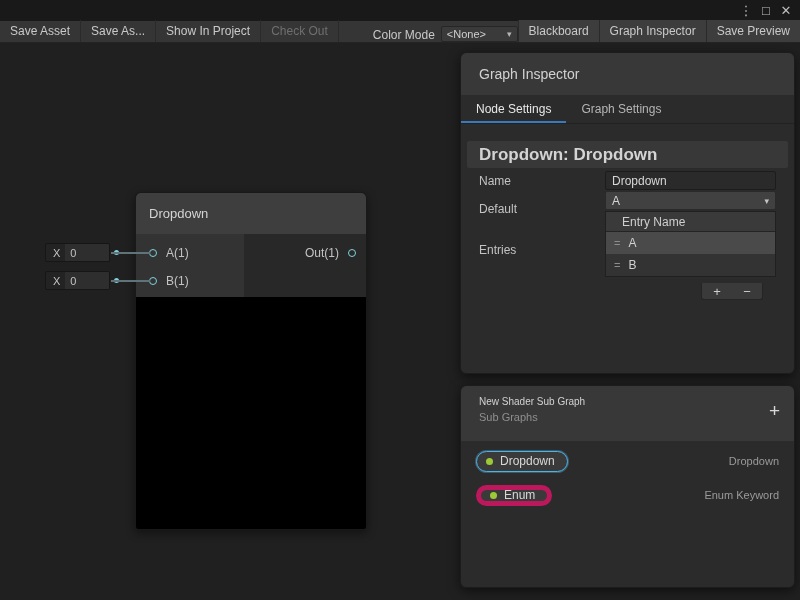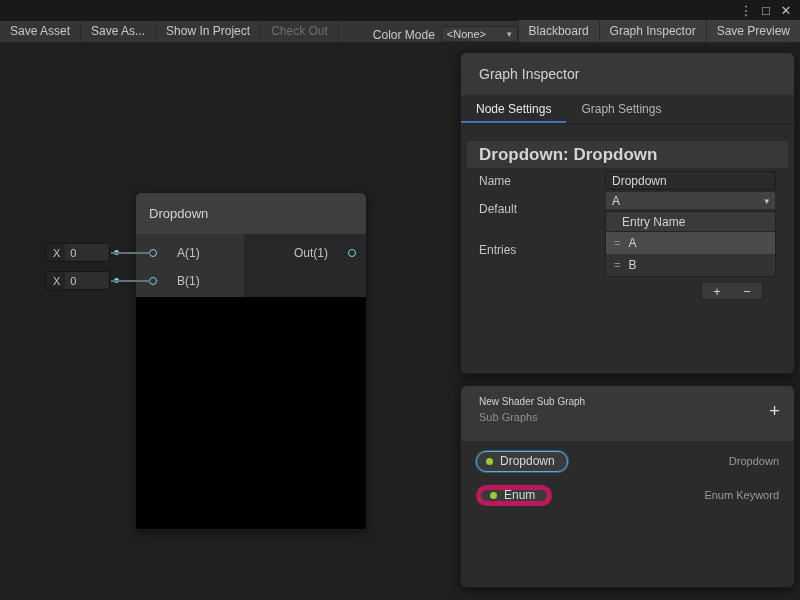--- a/index.html
+++ b/index.html
@@ -36,21 +36,21 @@
     background:#202021; overflow:hidden; }
 
   
   .node { position:absolute; left:135px; top:149px; width:232px;
     border:1px solid #191919; border-radius:5px 5px 2px 2px;
     box-shadow:0 3px 10px rgba(0,0,0,.45); }
   .node-header { height:41px; background:#3e3e3e; border-radius:5px 5px 0 0;
     display:flex; align-items:center; padding-left:13px; color:#d4d4d4; font-size:13px; }
   .node-ports { position:relative; height:63px; background:#282828; }
   .ports-left { position:absolute; left:0; top:0; width:108px; height:63px; background:#333333; }
-  .port-row { position:absolute; display:flex; align-items:center; gap:20px;
+  .port-row { position:absolute; display:flex; align-items:center; gap:9px;
     color:#c3c3c3; font-size:12px; }
   .pcircle { width:8px; height:8px; border-radius:50%; border:1.5px solid #7ed2dc; background:transparent; }
   .node-preview { height:232px; background:#000; border-radius:0 0 2px 2px; }
 
   
   .valwidget { position:absolute; width:65px; height:19px; background:#232323;
     border:1px solid #161616; border-radius:2px; display:flex; align-items:center;
     font-size:11px; color:#c3c3c3; }
   .val-x { padding:0 5px 0 7px; }
   .val-field { flex:1; height:100%; background:#2e2e2e; display:flex;

